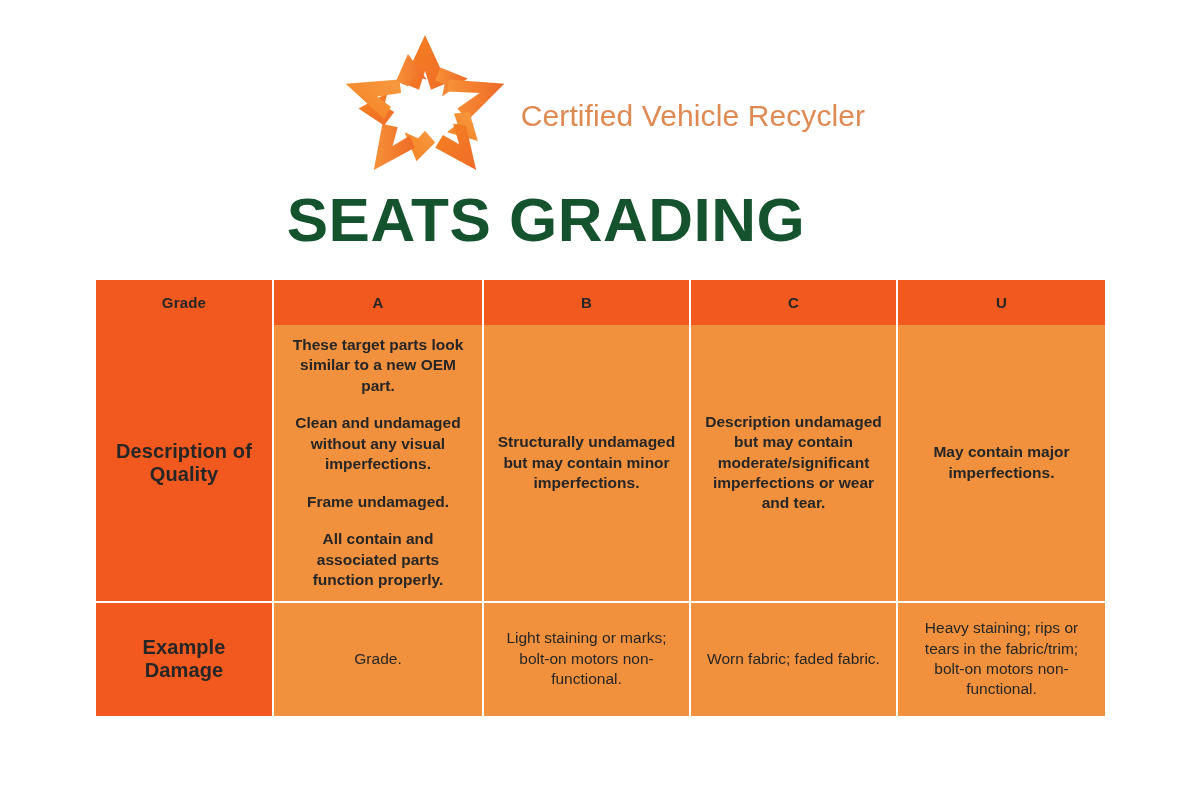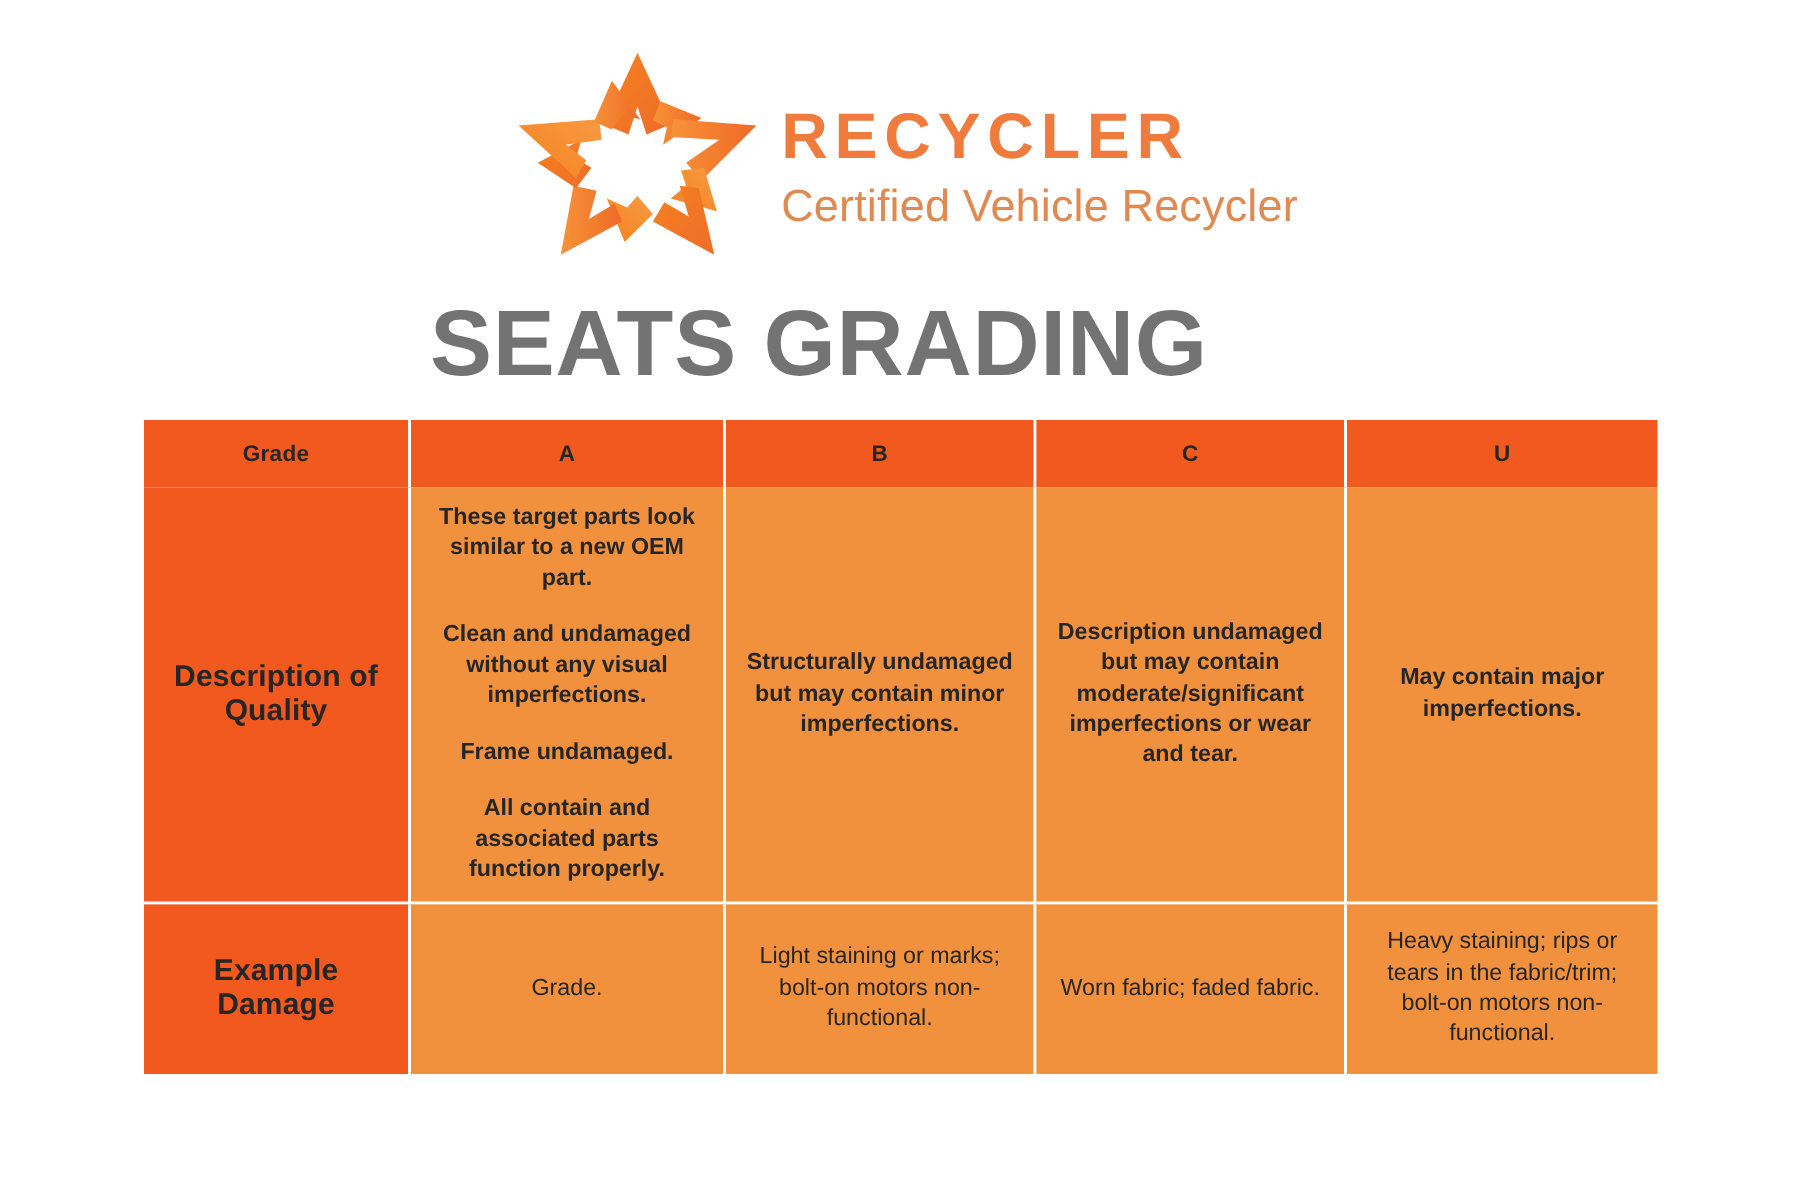--- a/index.html
+++ b/index.html
@@ -61,26 +61,26 @@
     letter-spacing: 0.1px;
     line-height: 1.25;
     margin-top: 5px;
     white-space: nowrap;
   }
 
   
   .page-title {
     position: absolute;
     left: 0;
-    top: 196px;
+    top: 186px;
     width: 1092px;
     text-align: center;
     font-size: 62px;
     font-weight: bold;
-    color: #737373;
+    color: #14532d;
     letter-spacing: 0.5px;
     line-height: 1.1;
   }
 
   
   .grade-table {
     position: absolute;
     left: 96px;
     top: 280px;
     width: 1009px;
@@ -174,21 +174,20 @@
           <path d="M112 132 L90 154 L76 120 L92 127 L100 118 Z" fill="url(#g3)"></path>
 
           <path d="M88 138 L40 164 L50 110 L68 114 L62 136 L82 124 Z" fill="url(#g2)"></path>
           <path d="M52 112 L22 92 L56 74 L52 89 L64 96 Z" fill="url(#g1)"></path>
 
           <path d="M52 104 L7 63 L70 58 L72 74 L44 78 L60 90 Z" fill="url(#g3)"></path>
           <path d="M66 60 L80 28 L102 58 L88 55 L80 66 Z" fill="url(#g2)"></path>
         </svg>
       </span>
       <div class="logo-words">
-        <div class="logo-title">RECYCLER</div>
         <div class="logo-tagline">Certified Vehicle Recycler</div>
       </div>
     </div>
   </div>
 
   <h1 class="page-title">SEATS GRADING</h1>
 
   <table class="grade-table">
     <colgroup>
       <col class="col-grade">

